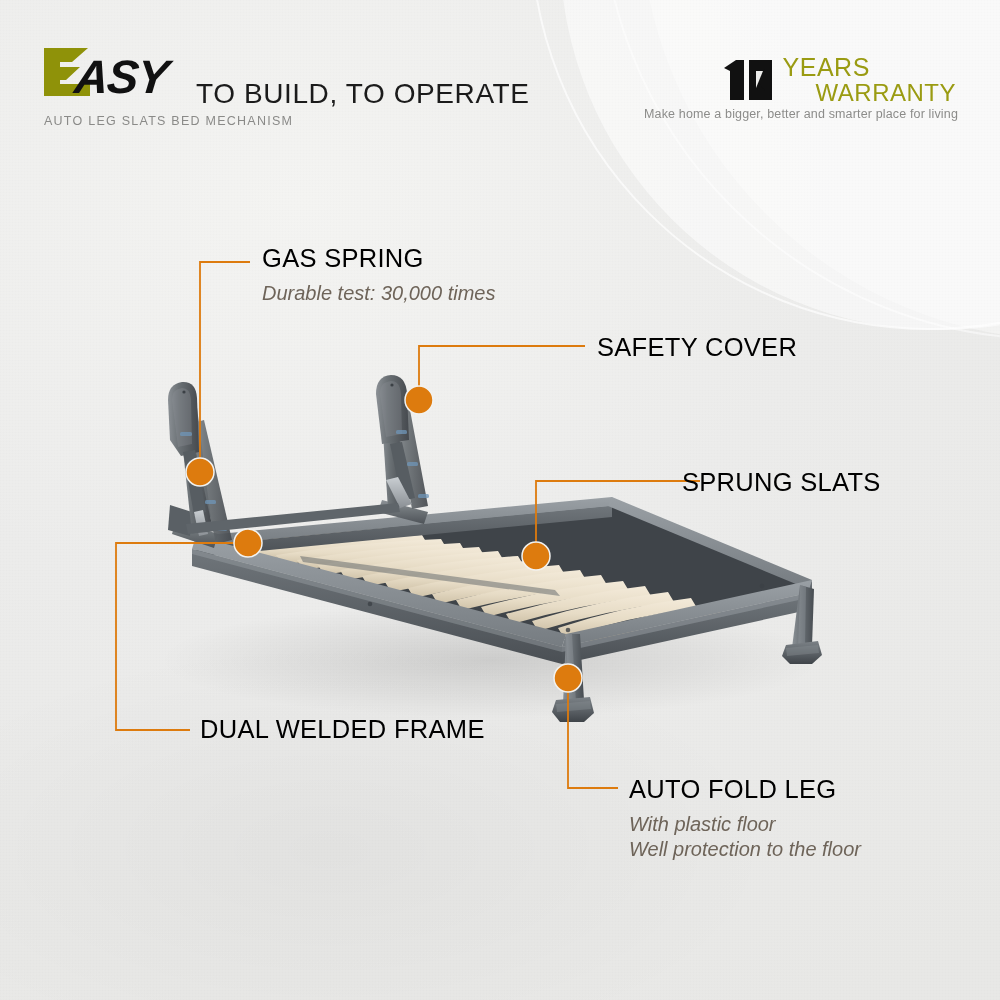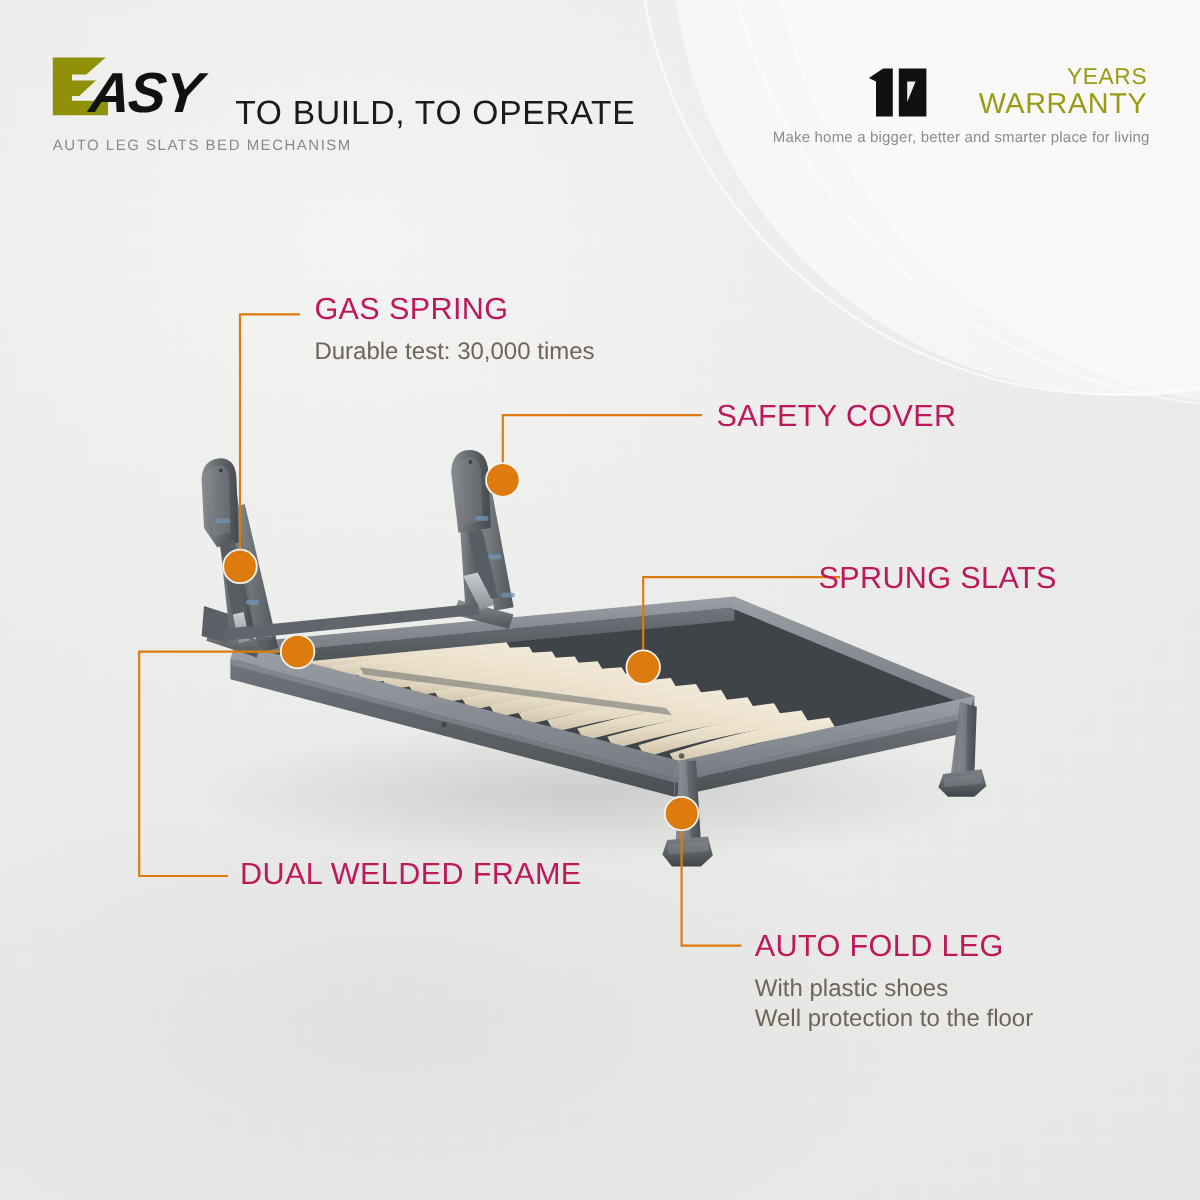--- a/index.html
+++ b/index.html
@@ -47,32 +47,32 @@
     font-size:28px; letter-spacing:.6px; color:#1b1b1b;
   }
   .tagline-sub {
     position:absolute; left:44px; top:114px;
     font-size:12.5px; letter-spacing:1.25px; color:#8a8a88;
   }
 
   .warranty { position:absolute; right:44px; top:55px; display:flex; align-items:center; gap:9px; }
   .ten-badge { width:52px; height:44px; position:relative; }
   .warranty-text { color:#9a9b12; line-height:1.03; }
-  .warranty-text .w1 { font-size:19px; letter-spacing:.5px; display:block;text-align:right; }
+  .warranty-text .w1 { font-size:25px; letter-spacing:.5px; display:block; }
   .warranty-text .w2 { font-size:24px; letter-spacing:.5px; display:block;margin-left:33px; }
   .warranty-slogan {
     position:absolute; right:42px; top:107px;
     font-size:12.5px; color:#8c8c8a; letter-spacing:.15px; white-space:nowrap;text-align:right;
   }
 
   
   #callouts { position:absolute; inset:0; z-index:7; }
   .callout { position:absolute; }
-  .co-title { font-size:25.5px; letter-spacing:.3px; color:#be185d; white-space:nowrap; }
-  .co-sub   { font-size:20px; color:#6e6459; white-space:nowrap; margin-top:9px; }
+  .co-title { font-size:25.5px; letter-spacing:.3px; color:#000000; white-space:nowrap; }
+  .co-sub   { font-size:20px; color:#6e6459; white-space:nowrap; margin-top:9px;font-style:italic; }
   .co-sub + .co-sub { margin-top:2px; }
 
   #lines { position:absolute; inset:0; z-index:5; }
   #dots  { position:absolute; inset:0; z-index:8; }
 
   
   #product { position:absolute; inset:0; z-index:4; }
 </style>
 </head>
 <body>
@@ -301,16 +301,16 @@
       <div class="co-title">SAFETY COVER</div>
     </div>
     <div class="callout" style="left: 682px; top: 468px;">
       <div class="co-title">SPRUNG SLATS</div>
     </div>
     <div class="callout" style="left: 200px; top: 715px;">
       <div class="co-title">DUAL WELDED FRAME</div>
     </div>
     <div class="callout" style="left: 629px; top: 775px;">
       <div class="co-title">AUTO FOLD LEG</div>
-      <div class="co-sub">With plastic shoes</div>
+      <div class="co-sub">With plastic floor</div>
       <div class="co-sub">Well protection to the floor</div>
     </div>
   </div>
 
 </body></html>

